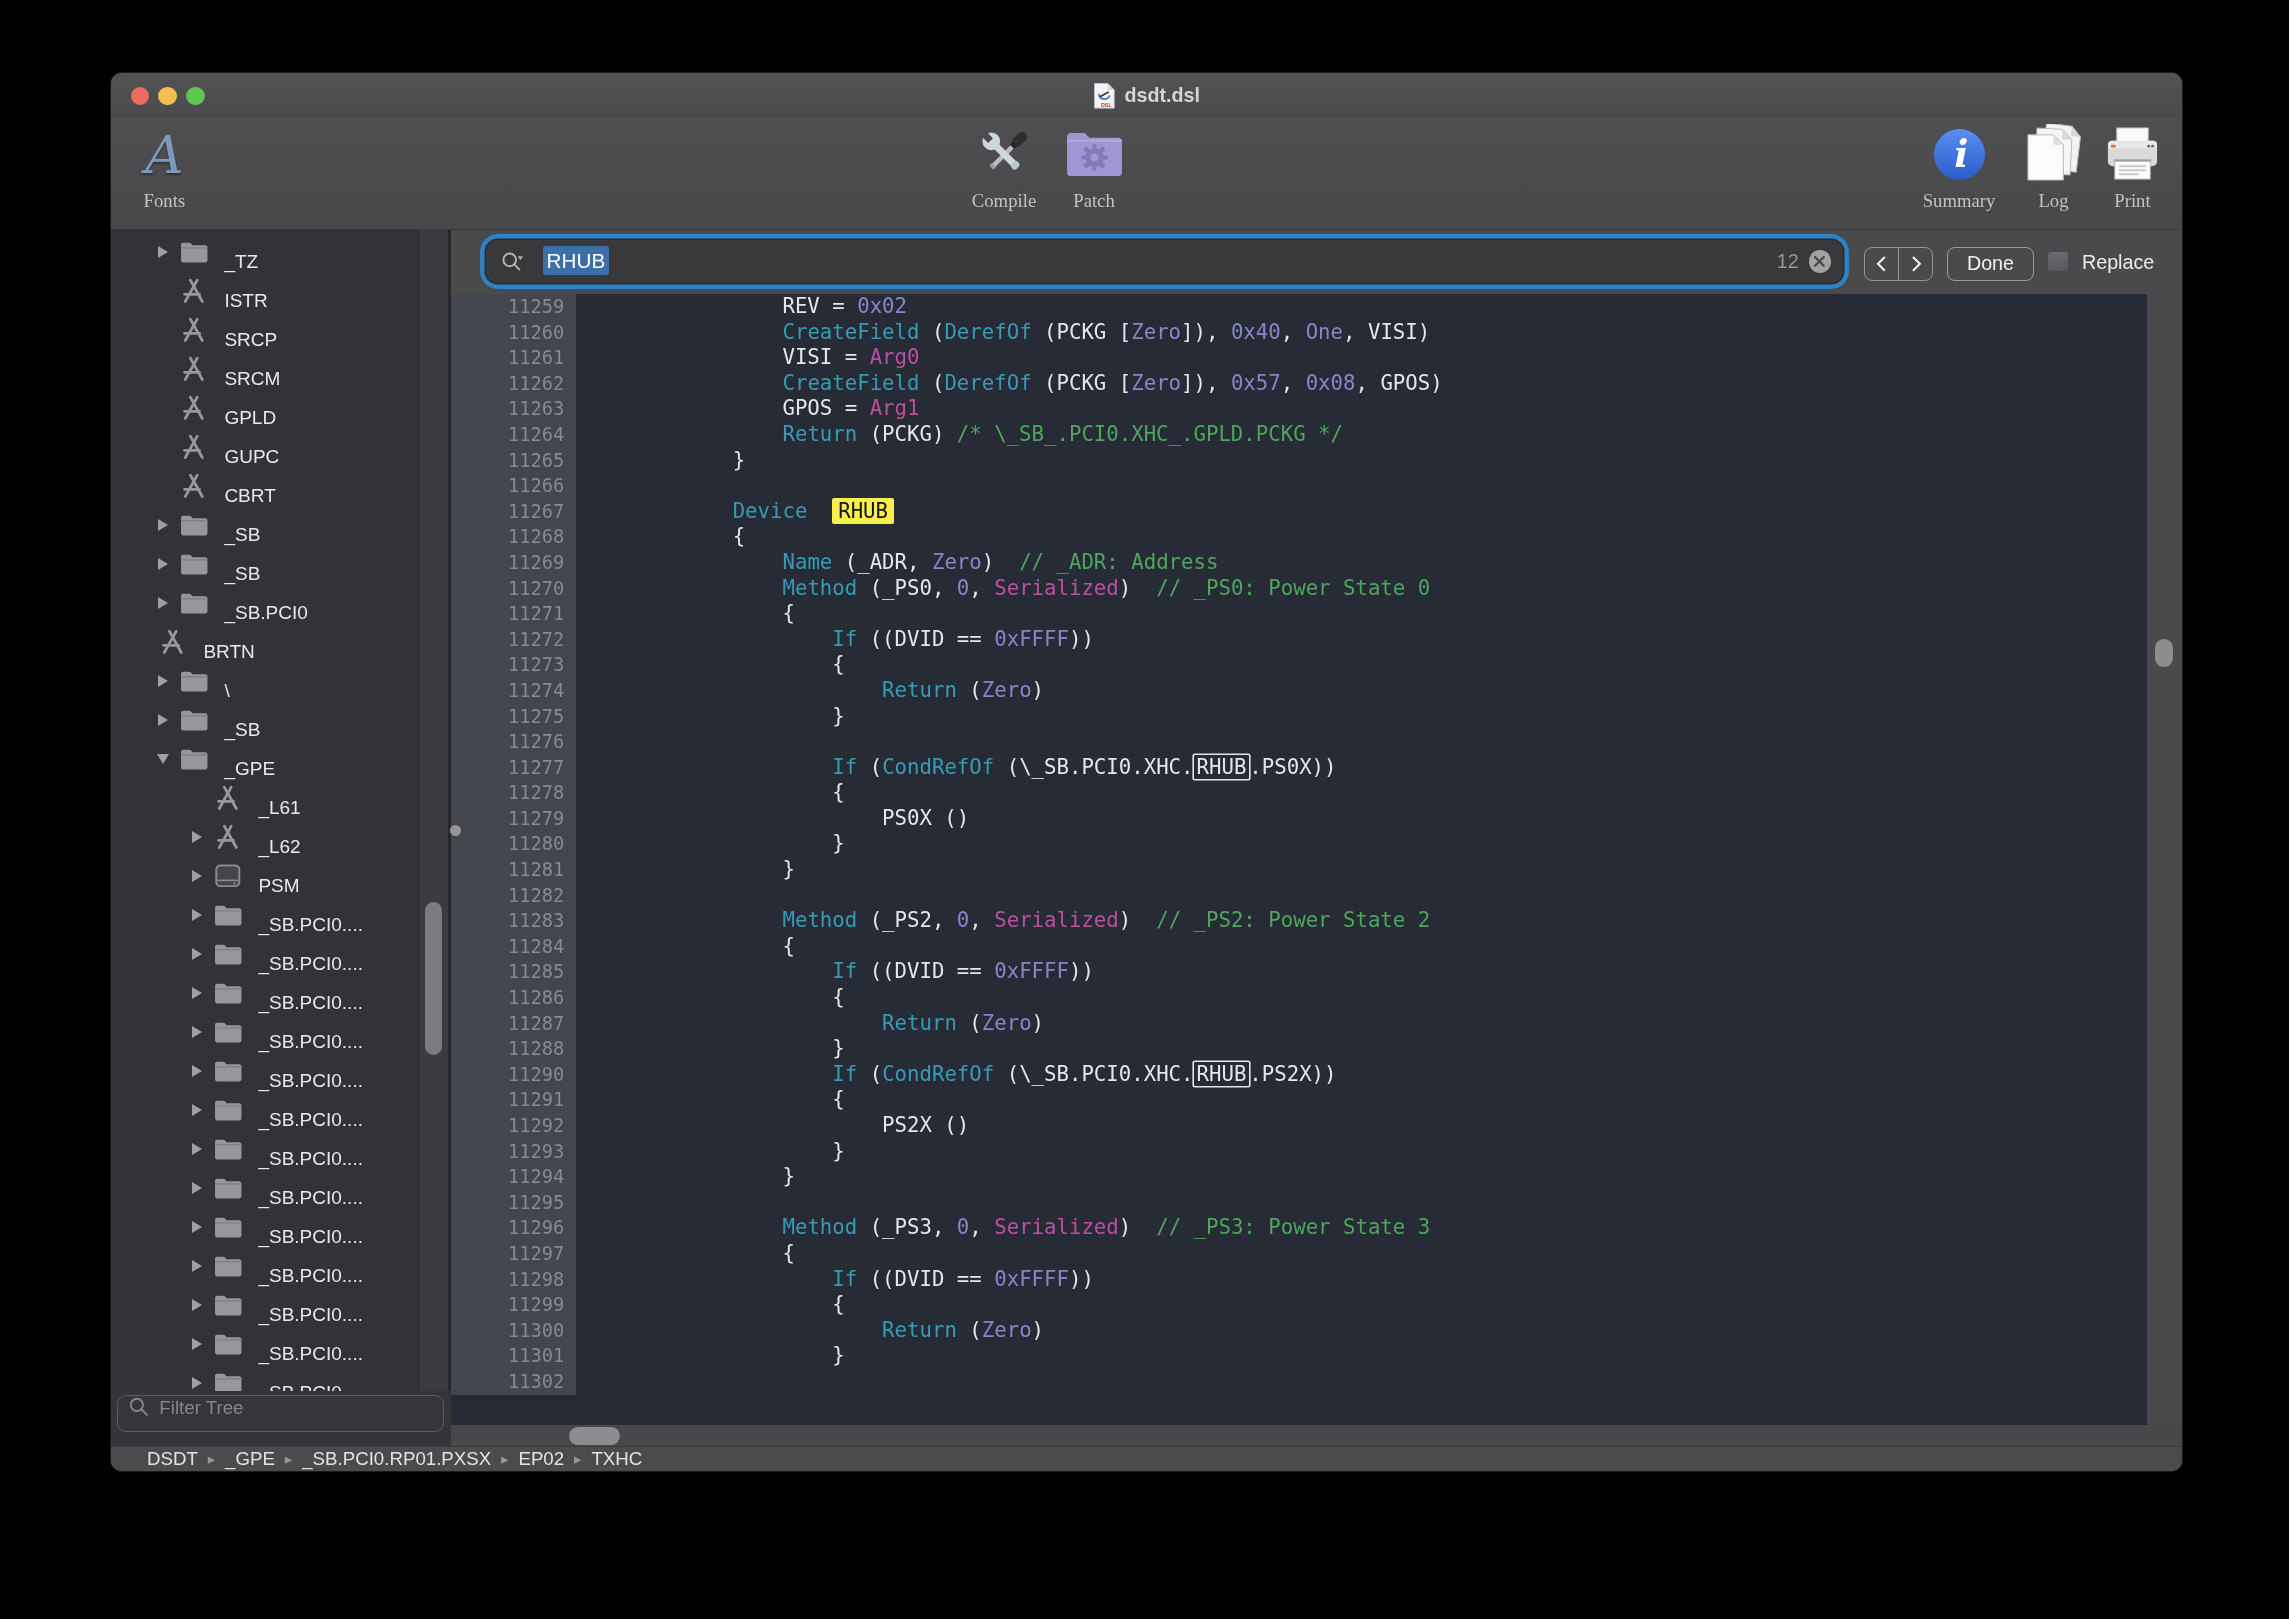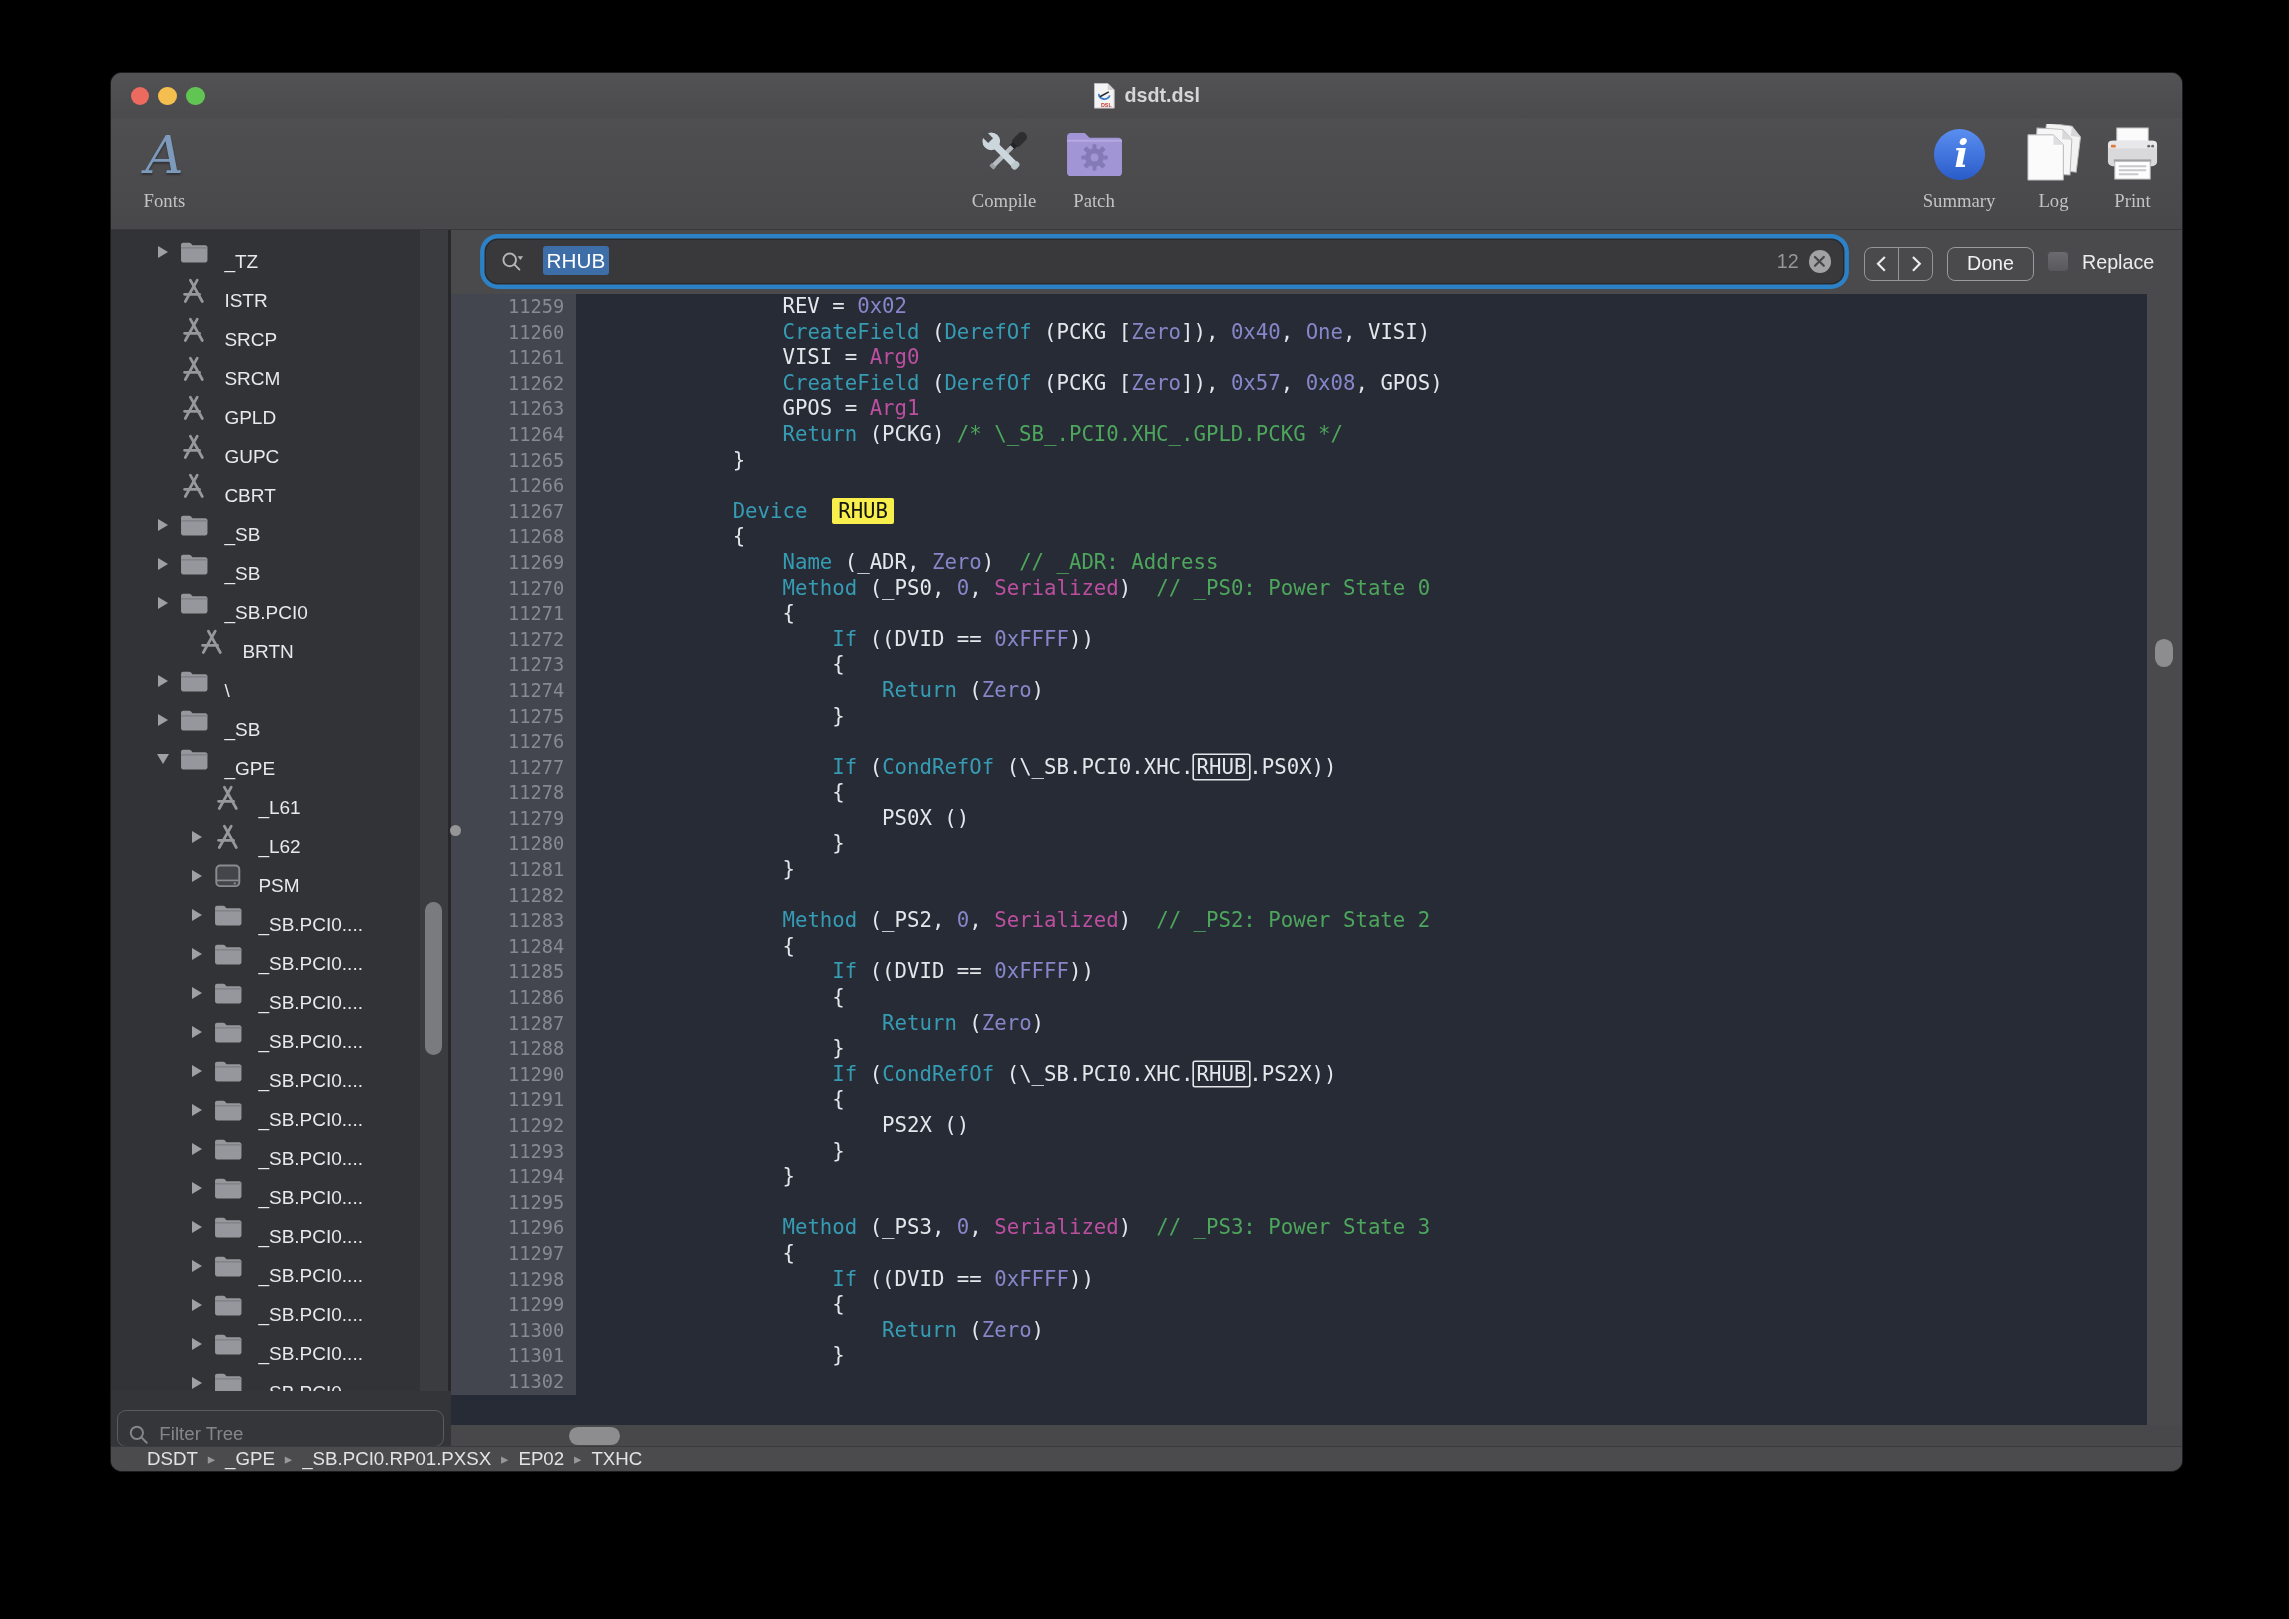--- a/index.html
+++ b/index.html
@@ -55,22 +55,22 @@
   .disc{width:25.6px;display:flex;align-items:center;justify-content:center;flex:none;}
   .disc-r{width:0;height:0;border-left:10.8px solid #9fa0a4;border-top:6.9px solid transparent;border-bottom:6.9px solid transparent;}
   .disc-d{width:0;height:0;border-top:10.8px solid #9fa0a4;border-left:6.9px solid transparent;border-right:6.9px solid transparent;}
   .sicon{width:37px;display:flex;align-items:center;justify-content:center;flex:none;}
   .slabel{margin-left:11.8px;font-size:19px;color:#e9e9eb;white-space:nowrap;margin-top:20px;}
   .sidetrack{position:absolute;left:309px;top:157px;width:27.6px;height:1161px;background:#3b3c3f;}
   .sthumb{position:absolute;left:4.9px;top:672px;width:16.7px;height:153px;border-radius:8.9px;background:#7a7b7f;}
   .divider{position:absolute;left:337px;top:157px;width:3px;height:1217px;background:#28282a;}
   .splitdot{position:absolute;left:339px;top:752px;width:10.8px;height:10.8px;border-radius:50%;background:#959598;z-index:5;}
   .filterstrip{position:absolute;left:0;top:1318px;width:340px;height:55px;background:#343539;}
-  .filterfield{position:absolute;left:5.9px;top:19px;width:325px;height:35px;background:#353639;
-               border:1.5px solid #5b5c60;border-radius:8.9px;display:flex;align-items:flex-end;}
+  .filterfield{position:absolute;left:5.9px;top:4px;width:325px;height:35px;background:#353639;
+               border:1.5px solid #5b5c60;border-radius:8.9px;display:flex;align-items:flex-start;}
   .filterfield input{background:transparent;border:none;outline:none;margin-left:7.9px;
                      font-size:18.7px;color:#dcdcde;width:246px;font-family:"Liberation Sans",sans-serif;}
   .filterfield input::placeholder{color:#85868a;}
   
   .editor{position:absolute;left:340px;top:221px;width:1696px;height:1131px;
           background:#262b36;overflow:hidden;}
   .cl{display:flex;height:25.6px;line-height:25.6px;font-family:"DejaVu Sans Mono", monospace;font-size:20.7px;}
   .ln{width:125px;flex:none;background:#43464e;color:#878a91;text-align:right;
       padding-right:11.8px;box-sizing:border-box;font-size:18.7px;}
   .lc{white-space:pre;padding-left:57px;color:#e3e6ea;}
@@ -359,21 +359,21 @@
             <span class="disc-r"></span>
           </span>
           <span class="sicon">
             <svg width="30.5" height="25.6" viewBox="0 0 30 25">
               <path d="M2 5.6c0-1.2 1-2.1 2.1-2.1h6c.7 0 1.3.3 1.7.8l1.5 1.7h12.6c1.2 0 2.1 1 2.1 2.1v12.8c0 1.2-1 2.1-2.1 2.1H4.1c-1.2 0-2.1-1-2.1-2.1z" fill="#96979c"></path>
               <path d="M2 8.6h26" stroke="#7c7d82" stroke-width="1.2"></path>
             </svg>
           </span>
           <span class="slabel">_SB.PCI0</span>
         </div>
-        <div class="srow" style="padding-left: 57px;">
+        <div class="srow" style="padding-left: 18px;">
           <span class="disc"></span>
           <span class="sicon">
             <svg width="27.6" height="27.6" viewBox="0 0 24 23" fill="none" stroke="#97989d" stroke-width="2.4" stroke-linecap="round">
               <path d="M4.6 20.8 L15 2.2"></path>
               <path d="M19.4 20.8 L9 2.2"></path>
               <path d="M4 14.6 H17"></path>
             </svg>
           </span>
           <span class="slabel">BRTN</span>
         </div>

